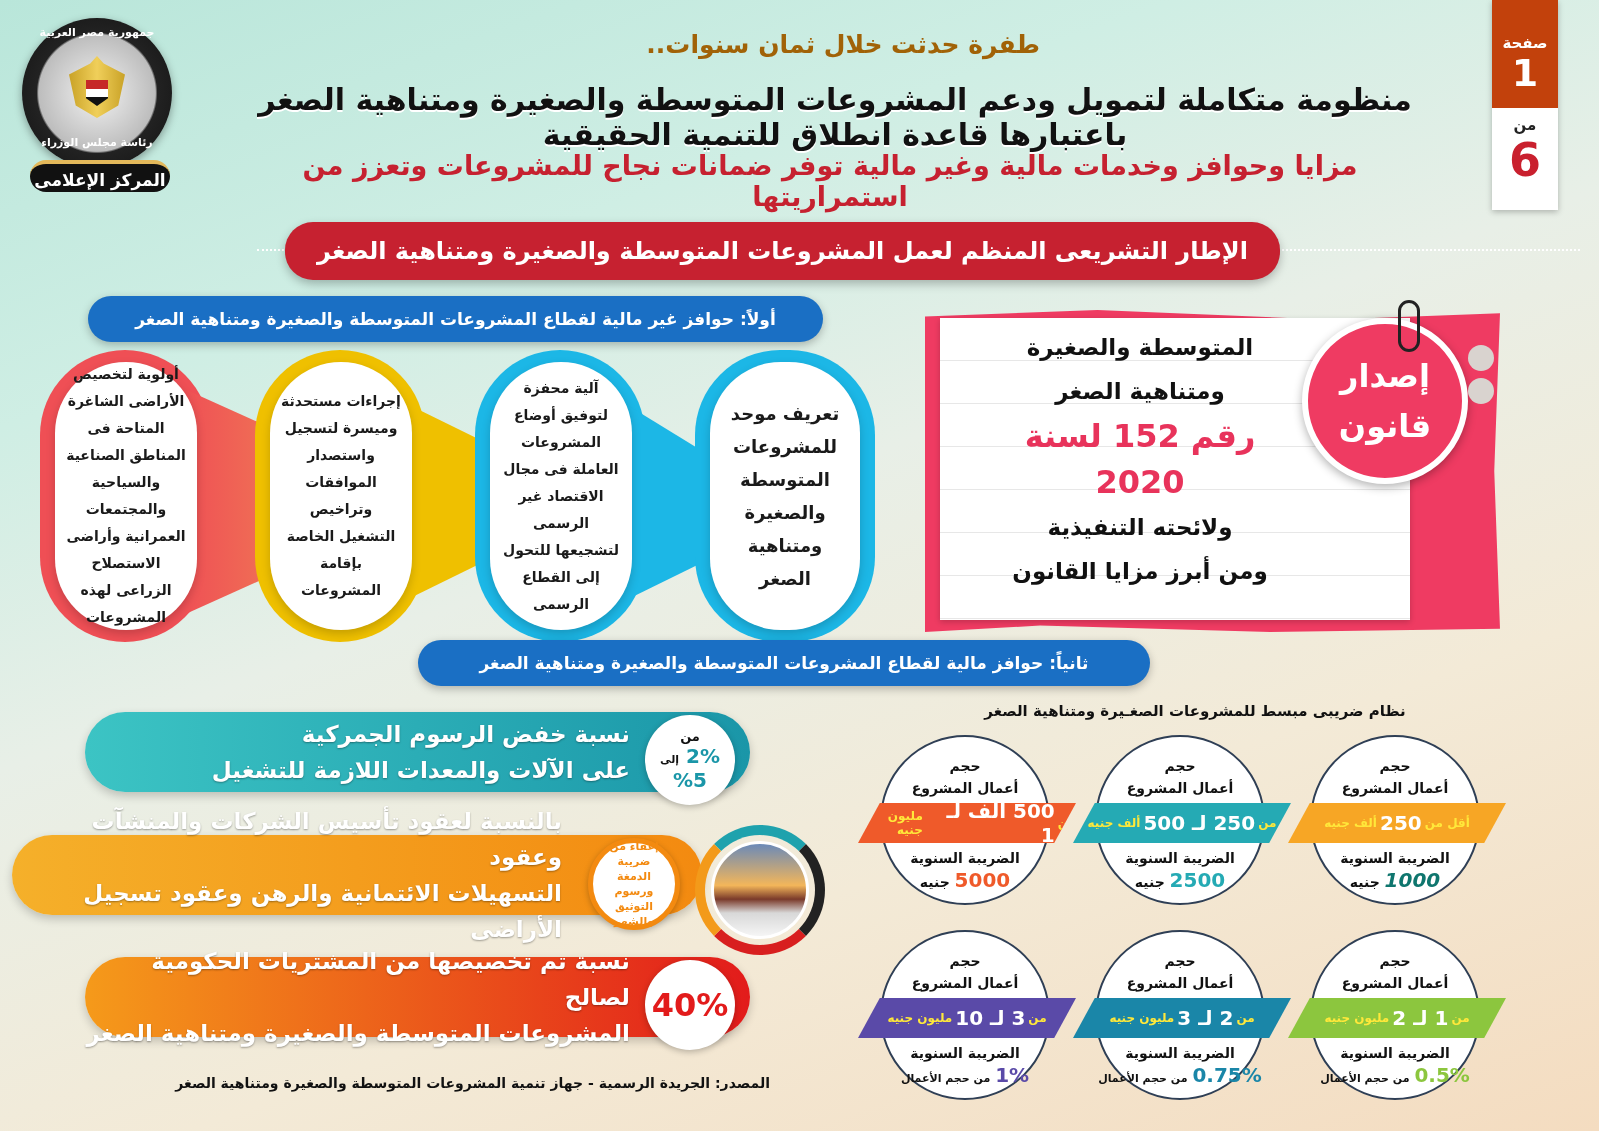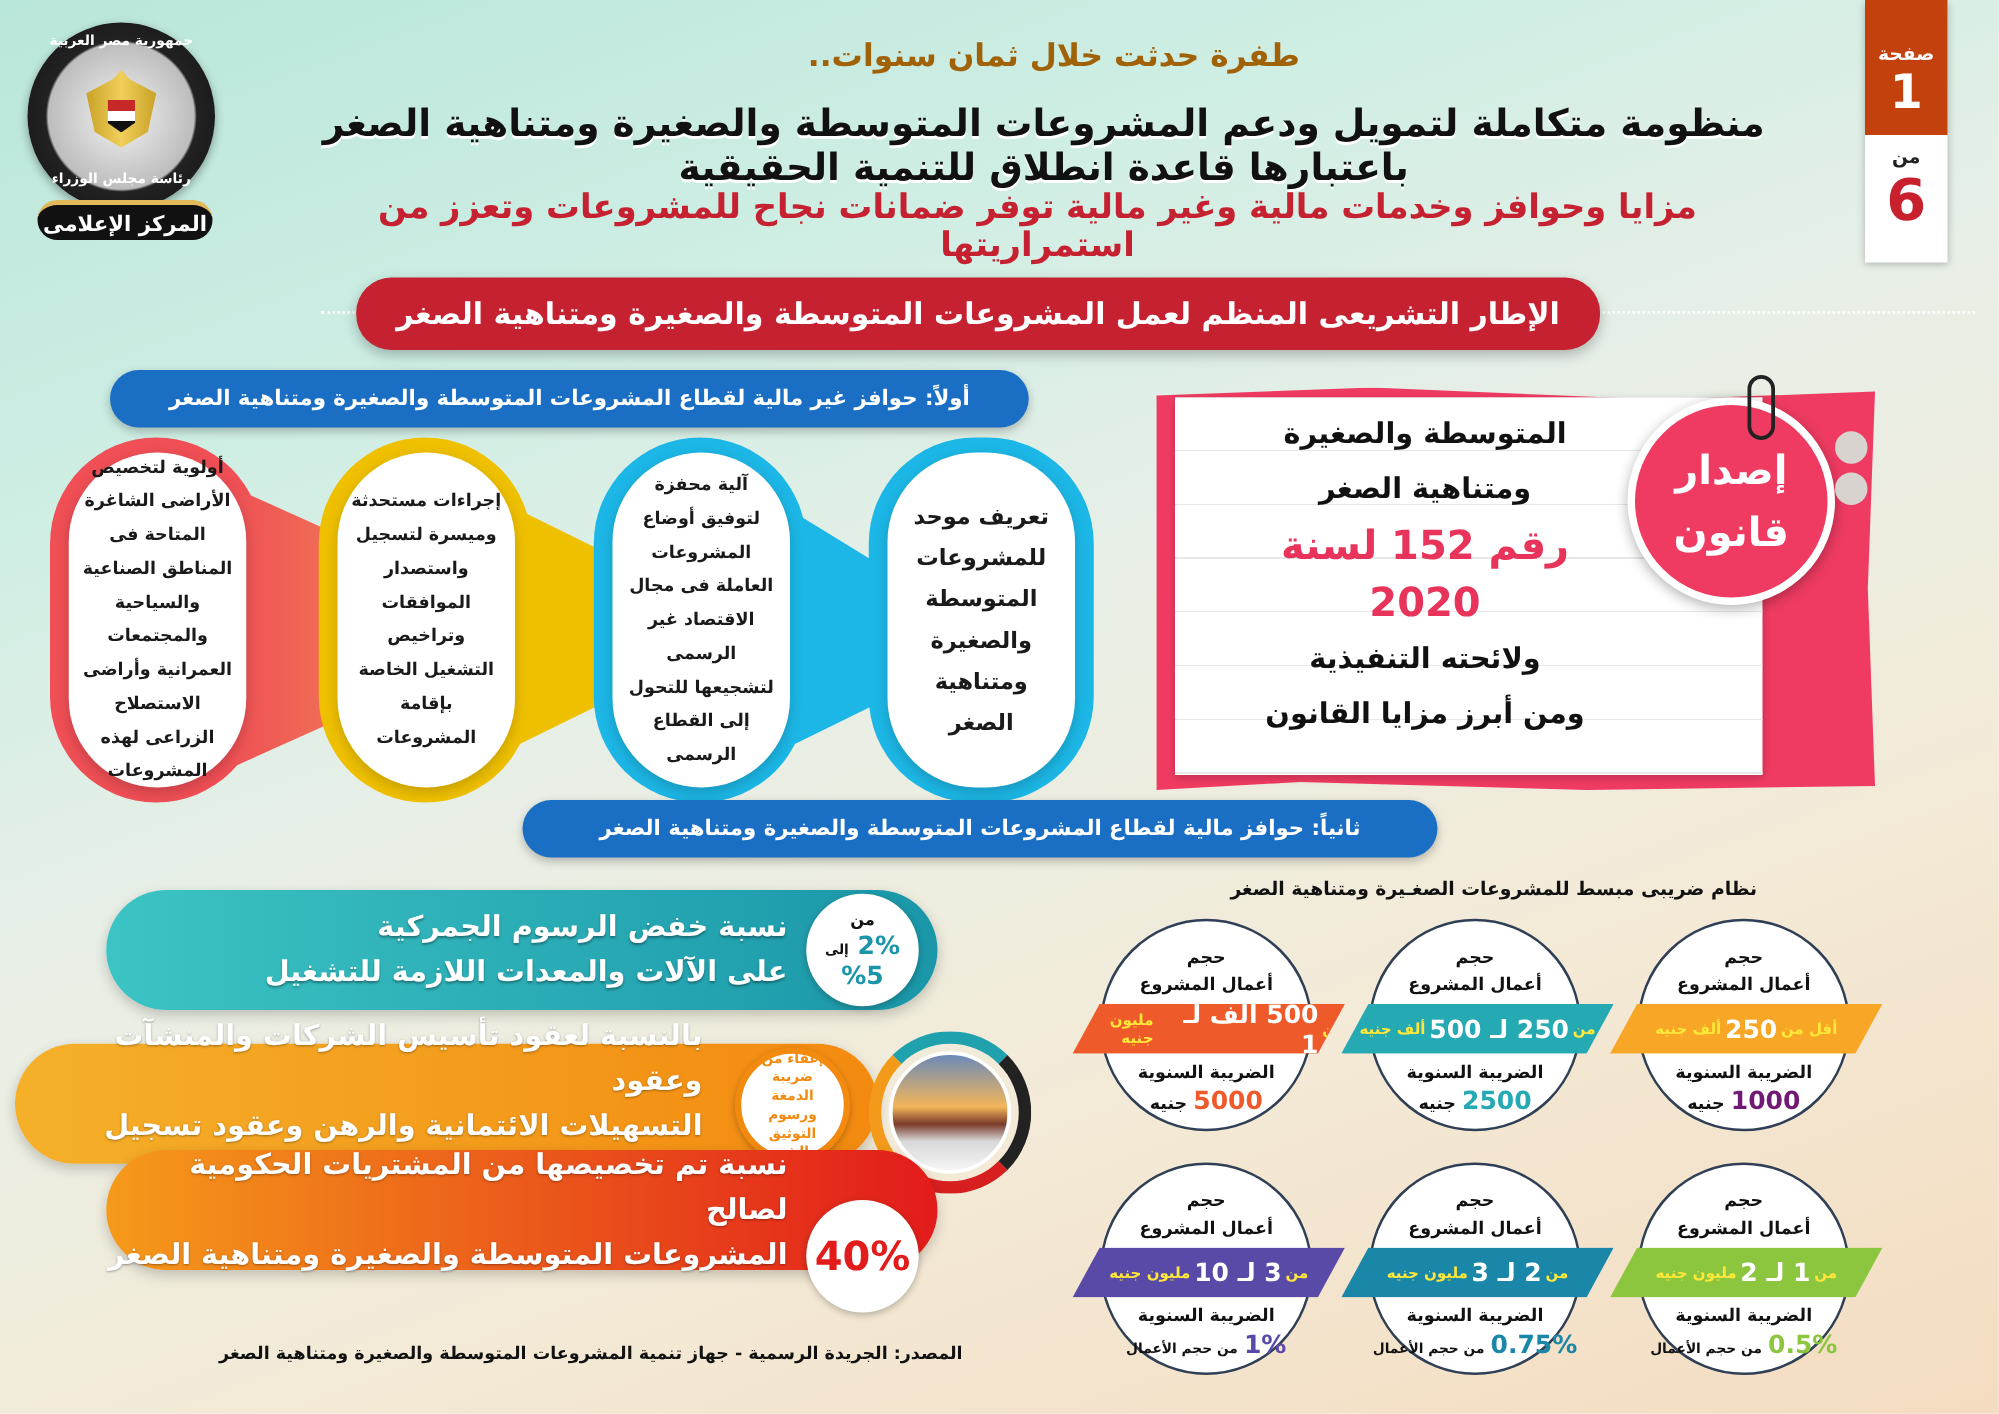--- a/index.html
+++ b/index.html
@@ -94,21 +94,21 @@
   .note-badge {
     left: 1302px; top: 318px; width: 166px; height: 166px; border-radius: 50%;
     background: #ef3b62; border: 6px solid #fff; box-shadow: 0 3px 10px rgba(0,0,0,.3);
     color: #fff; font-size: 32px; text-align: center; display: flex; flex-direction: column; justify-content: center; line-height: 50px;
   }
   .clip { left: 1398px; top: 300px; width: 22px; height: 52px; border: 3px solid #222; border-radius: 11px; }
   .dot-hole { width: 26px; height: 26px; border-radius: 50%; background: #d9d3cf; }
 
   
   .fin-bar {
-    height: 96px; border-radius: 48px; color: #fff; font-size: 23px; line-height: 36px;
+    height: 80px; border-radius: 48px; color: #fff; font-size: 23px; line-height: 36px;
     display: flex; flex-direction: column; justify-content: center; padding-right: 120px; text-align: right;
     box-shadow: 0 4px 10px rgba(0,0,0,.2); text-shadow: 0 1px 2px rgba(0,0,0,.35);
   }
   .fin-badge {
     width: 90px; height: 90px; border-radius: 50%; background: #fff; text-align: center;
     display: flex; flex-direction: column; justify-content: center; box-shadow: 0 2px 6px rgba(0,0,0,.25);
   }
   .hub {
     left: 695px; top: 825px; width: 130px; height: 130px; border-radius: 50%;
     border: 10px solid #222; border-left-color: #f39a1a; border-bottom-color: #d81f1f; border-top-color: #1fa2ad;
@@ -216,42 +216,42 @@
 <div class="abs fin-bar" style="left:12px; top:835px; width:690px; background:linear-gradient(90deg,#f5b02a,#f38a10); padding-right:140px;">
   <span>بالنسبة لعقود تأسيس الشركات والمنشآت وعقود</span>
   <span>التسهيلات الائتمانية والرهن وعقود تسجيل الأراضى</span>
 </div>
 <div class="abs fin-badge" style="left:588px; top:838px; width:92px; height:92px; border:5px solid #f38a10; color:#f38a10; font-size:11px; line-height:15px; padding:6px;">إعفاء من ضريبة الدمغة ورسوم التوثيق والشهر</div>
 
 <div class="hub abs">
   <div class="photo"></div>
 </div>
 
-<div class="abs fin-bar" style="left:85px; top:920px; width:665px; background:linear-gradient(90deg,#f59a1a,#e21b1b);">
+<div class="abs fin-bar" style="left:85px; top:957px; width:665px; background:linear-gradient(90deg,#f59a1a,#e21b1b);">
   <span>نسبة تم تخصيصها من المشتريات الحكومية لصالح</span>
   <span>المشروعات المتوسطة والصغيرة ومتناهية الصغر</span>
 </div>
 <div class="abs fin-badge" style="left:645px; top:960px;">
   <span style="font-size:32px;color:#e21b1b;">40%</span>
 </div>
 
 <div class="abs tax-title">نظام ضريبى مبسط للمشروعات الصغـيرة ومتناهية الصغر</div>
 
 <div class="abs tier" style="left:1310px; top:735px;">
   <div class="circle"></div>
   <div class="head">
       <div>حجم</div>
       <div>أعمال المشروع</div>
     </div>
   <div class="band" style="background:#f7a625;">
       <span>أقل من</span>
       <b>250</b>
       <span>ألف جنيه</span>
     </div>
-  <div class="foot"><div>الضريبة السنوية</div><span class="amt" style="color:#701a75;">1000</span> <span>جنيه</span></div>
+  <div class="foot"><div>الضريبة السنوية</div><span class="amt" style="color:#0f766e;font-style:italic;">1000</span> <span>جنيه</span></div>
 </div>
 <div class="abs tier" style="left:1095px; top:735px;">
   <div class="circle"></div>
   <div class="head">
       <div>حجم</div>
       <div>أعمال المشروع</div>
     </div>
   <div class="band" style="background:#25aab4;">
       <span>من</span>
       <b>250 لـ 500</b>

